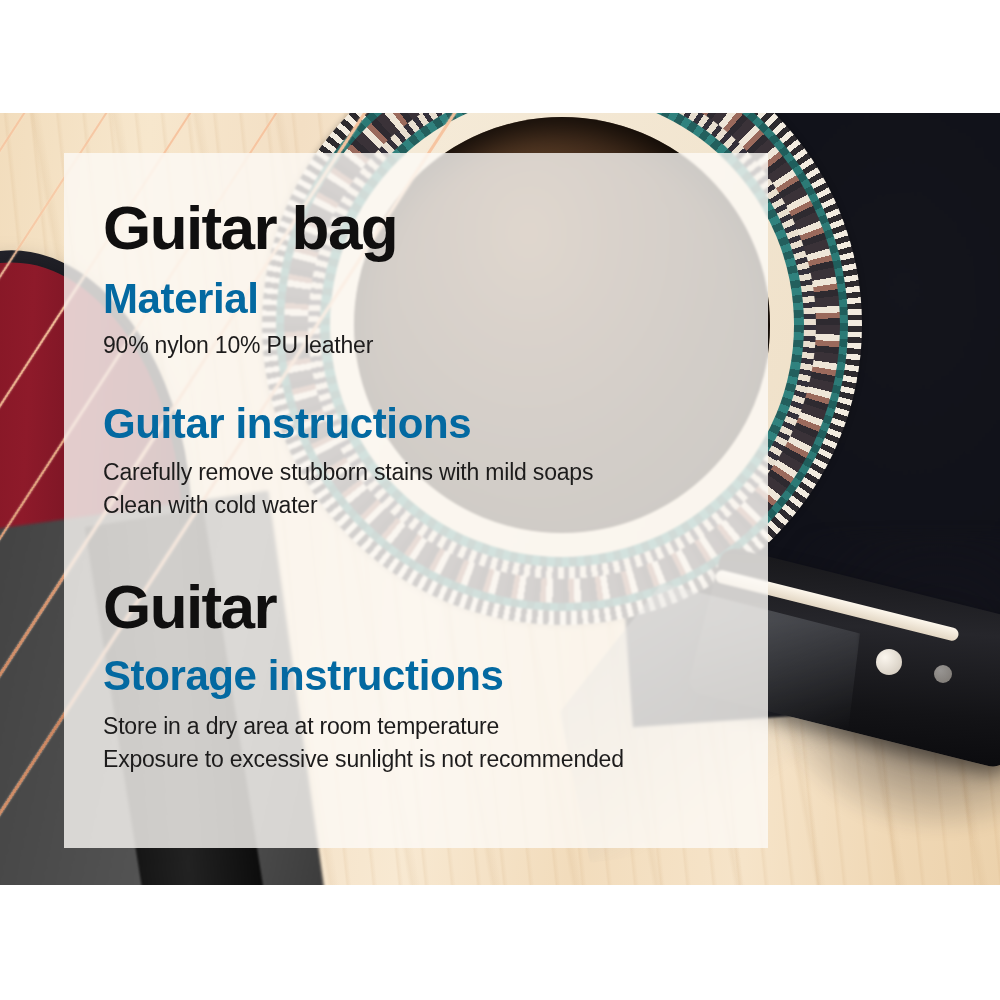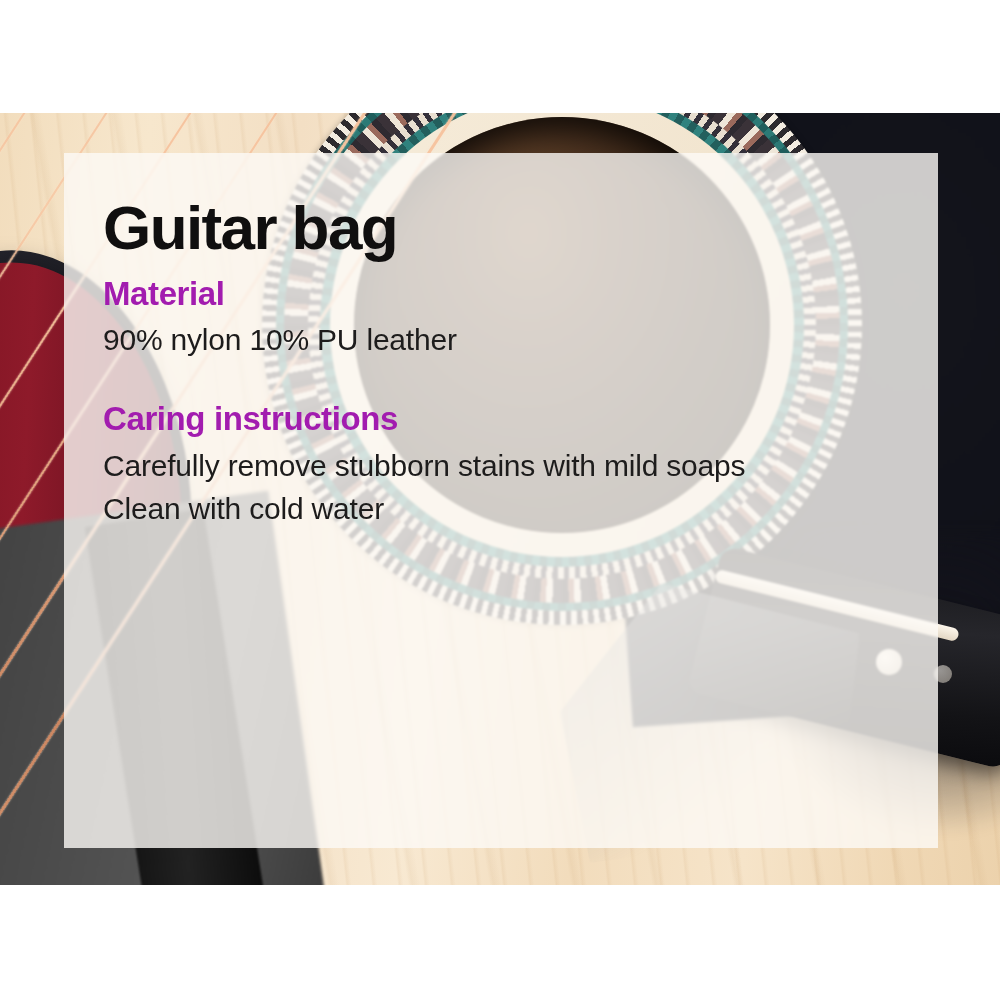--- a/index.html
+++ b/index.html
@@ -232,42 +232,42 @@
     width:300px; height:280px;
     background:linear-gradient(150deg, rgba(150,155,160,.62), rgba(150,155,160,0) 70%);
     clip-path:polygon(34% 0%, 100% 18%, 92% 88%, 10% 100%, 0% 46%);
     filter:blur(2px);
   }
 
   
   .panel {
     position:absolute;
     left:64px; top:40px;        
-    width:874px; height:695px;  
+    width:704px; height:695px;  
     background:rgba(252,250,246,0.80);
     backdrop-filter:blur(1px);
     padding:44px 0 0 39px;
   }
 
   .h1 {
     font-size:62px;
     font-weight:700;
     letter-spacing:-1.6px;
     color:#100f0f;
     line-height:1.0;
   }
   .h2 {
-    font-size:33px;
+    font-size:42px;
     font-weight:700;
     letter-spacing:-.4px;
-    color:#a21caf;
+    color:#0369a1;
     line-height:1.15;
   }
   .body-line {
-    font-size:30px;
+    font-size:23px;
     font-weight:400;
     color:#1d1c1c;
     line-height:1.42;
     letter-spacing:-.2px;
   }
 
   .sec-material   { margin-top:16px; }
   .sec-material .body-line { margin-top:6px; }
   .sec-caring     { margin-top:38px; }
   .sec-caring .lines { margin-top:8px; }
@@ -325,25 +325,36 @@
 
       <div>
         <div class="h1">Guitar bag</div>
 
         <div class="sec-material">
           <div class="h2">Material</div>
           <div class="body-line">90% nylon 10% PU leather</div>
         </div>
 
         <div class="sec-caring">
-          <div class="h2">Caring instructions</div>
+          <div class="h2">Guitar instructions</div>
           <div class="lines">
             <div class="body-line">Carefully remove stubborn stains with mild soaps</div>
             <div class="body-line">Clean with cold water</div>
           </div>
         </div>
       </div>
 
+      <div class="block-guitar">
+        <div class="h1">Guitar</div>
+
+        <div class="sec-storage">
+          <div class="h2">Storage instructions</div>
+          <div class="lines">
+            <div class="body-line">Store in a dry area at room temperature</div>
+            <div class="body-line">Exposure to excessive sunlight is not recommended</div>
+          </div>
+        </div>
+      </div>
 
     </div>
   </div>
 
 </div>
 
 </body></html>

